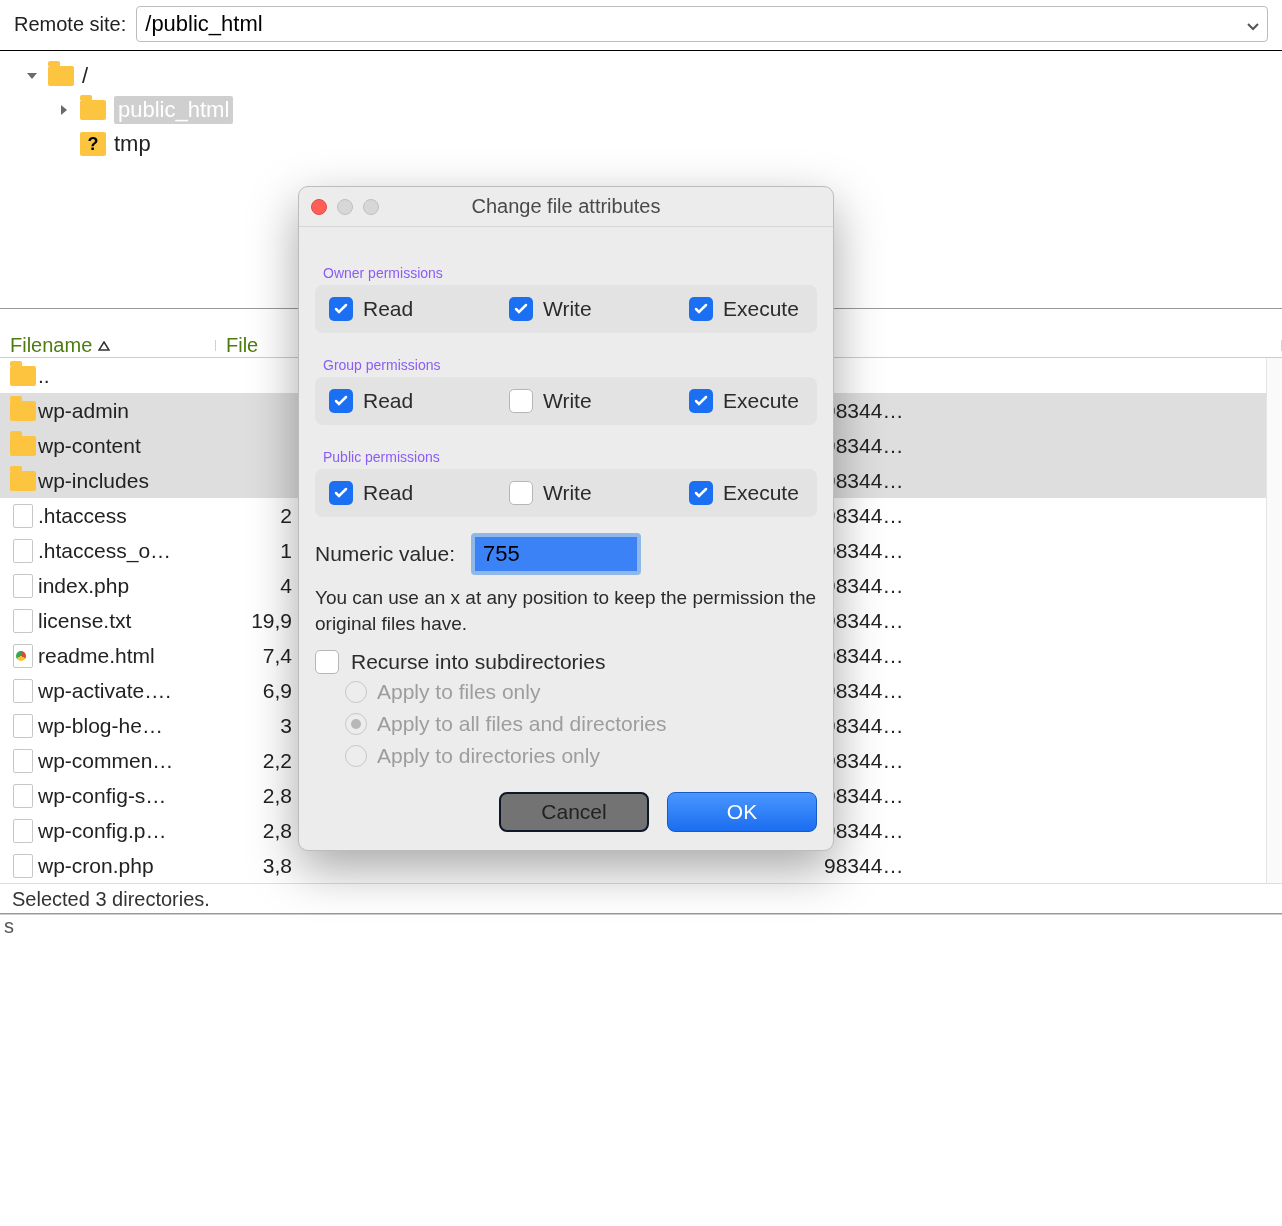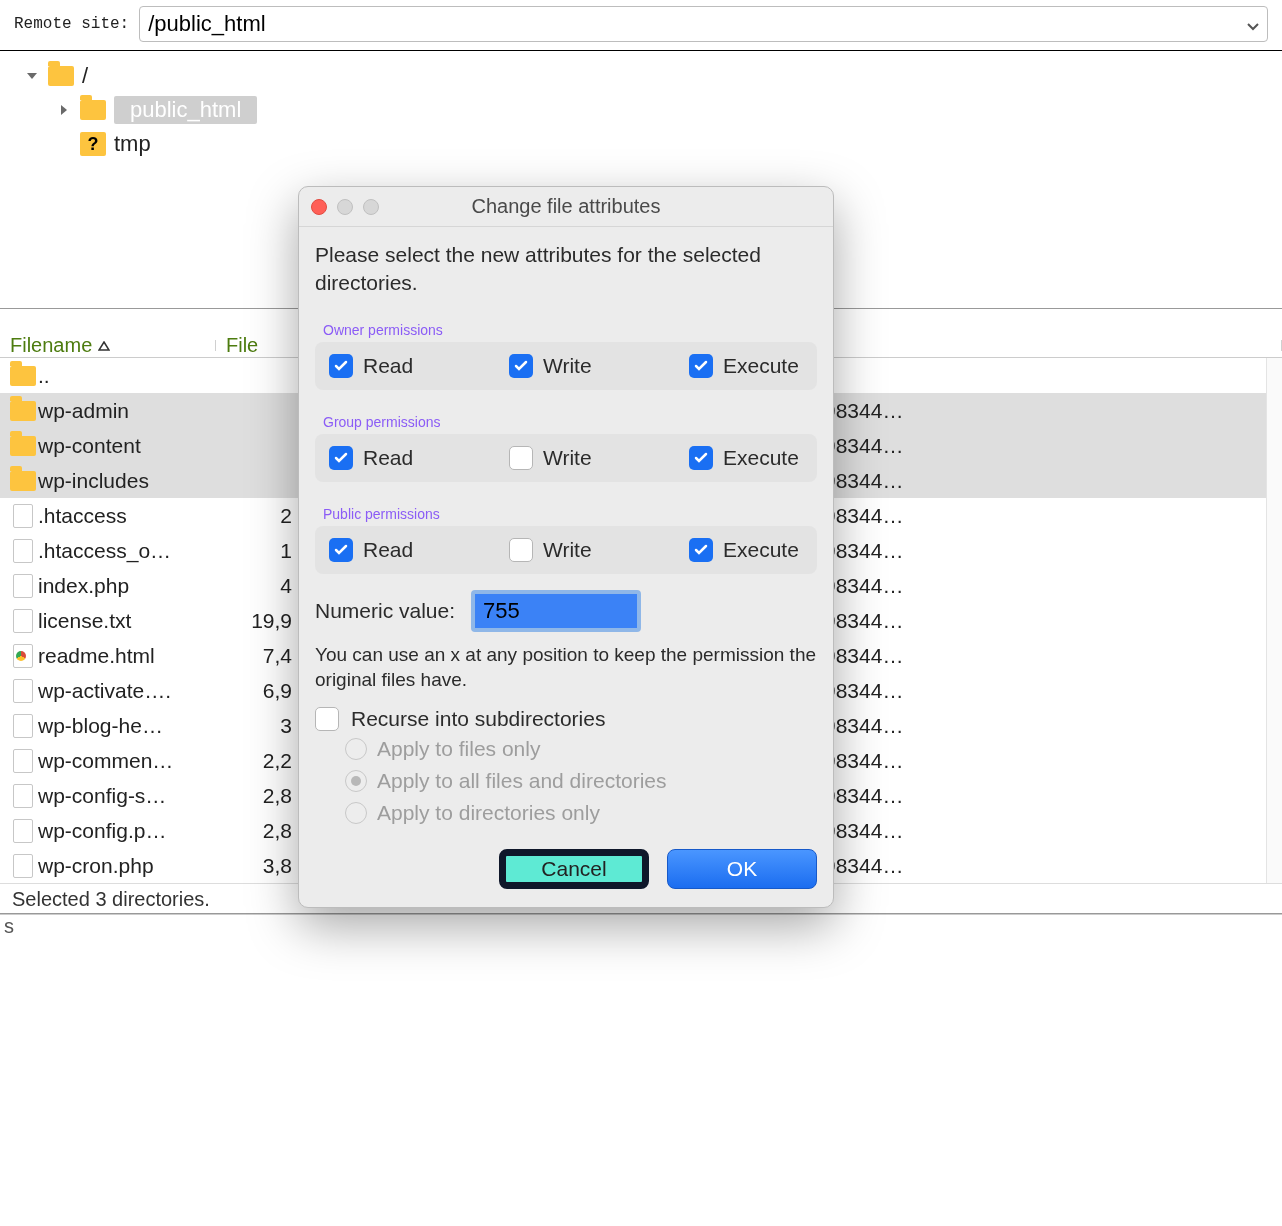--- a/index.html
+++ b/index.html
@@ -16,21 +16,21 @@
   }
 
   
   .addr-bar {
     display: flex;
     align-items: center;
     padding: 6px 14px 8px 14px;
     gap: 10px;
     border-bottom: 1px solid #000;
   }
-  .addr-bar label { font-size: 16px; font-family: Liberation Mono, monospace; }
+  .addr-bar label { font-size: 20px; }
   .addr-input-wrap {
     flex: 1;
     position: relative;
   }
   .addr-input {
     width: 100%;
     font-size: 22px;
     padding: 4px 30px 4px 8px;
     border: 1px solid #bdbdbd;
     border-radius: 4px;
@@ -87,21 +87,21 @@
   .folder-q {
     position: relative;
     width:26px;height:24px;background:#fdc43f;border-radius:2px;
     display:inline-flex;align-items:center;justify-content:center;
     color:#000;font-weight:700;font-size:18px;
   }
   .tree-label { font-size: 22px; }
   .tree-label.sel {
     background: #cfcfcf;
     color: #fff;
-    padding: 1px 16px;
+    padding: 1px 4px;
     border-radius: 2px;
   }
 
   
   .list-pane {
     position: relative;
     border-bottom: 1px solid #999;
   }
   .list-header {
     display: flex;
@@ -239,21 +239,21 @@
     margin-top: 24px;
   }
   .btn {
     min-width: 150px;
     height: 40px;
     border-radius: 8px;
     font-size: 21px;
     cursor:pointer;
     display:inline-flex;align-items:center;justify-content:center;
   }
-  .btn-default { background:#5eead4;border:7px solid #0f172a;color:#222;}
+  .btn-default { background:#737373;border:2px solid #0f172a;color:#222;}
   .btn-primary {
     background: linear-gradient(#4a96ff,#1b6df0);
     border:1px solid #1659c9; color:#fff;
   }
 
   
   .fake-scroll {
     position:absolute; right:0; top:32px; bottom:30px; width:16px;
     background:#fafafa; border-left:1px solid #e4e4e4;
   }
@@ -458,21 +458,20 @@
   <div class="titlebar">
     <div class="traffic">
       <span class="dot red"></span>
       <span class="dot grey"></span>
       <span class="dot grey"></span>
     </div>
     <div class="titlebar-title">Change file attributes</div>
   </div>
 
   <div class="dlg-body">
-    <div class="dlg-intro">Please select the new attributes for the selected directories.</div>
 
     <div class="perm-group-label">Owner permissions</div>
     <div class="perm-box">
       <div class="perm-item">
           <span class="chk on">
             <svg viewBox="0 0 16 16">
               <path d="M3 8l3 3 7-7" stroke="#fff" stroke-width="2.5" fill="none" stroke-linecap="round"></path>
             </svg>
           </span>
           <span>Read</span>

